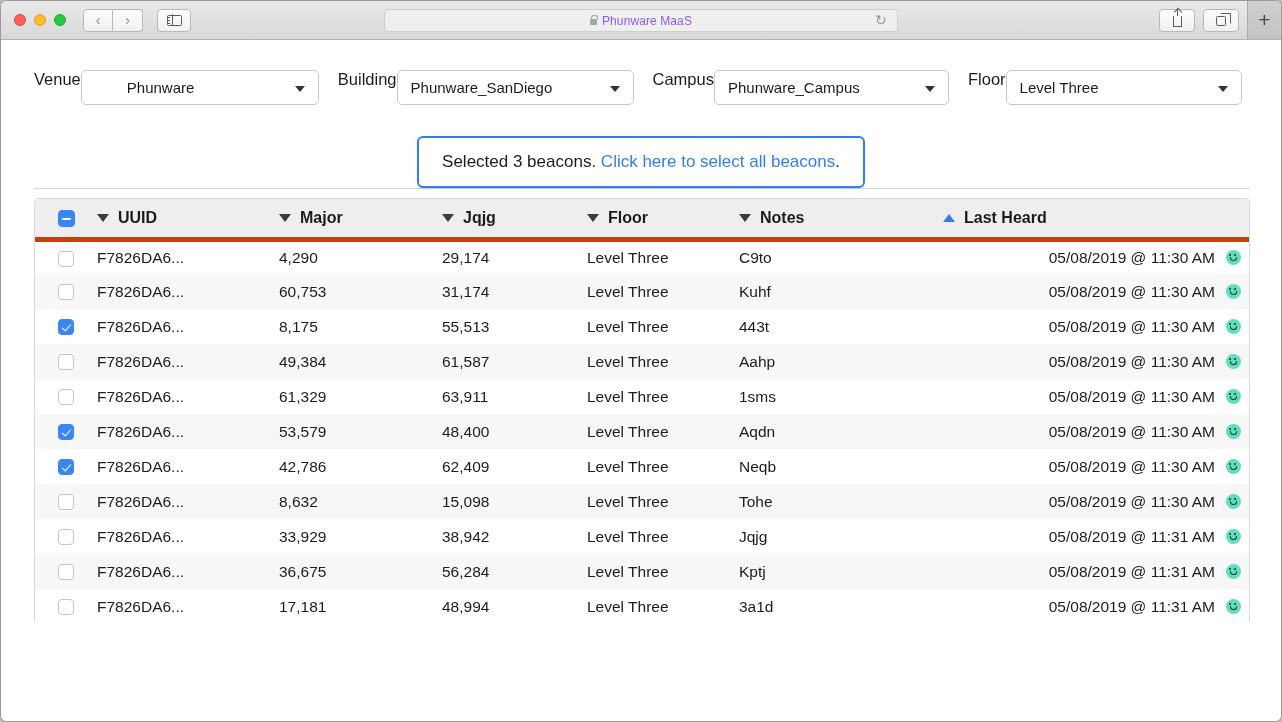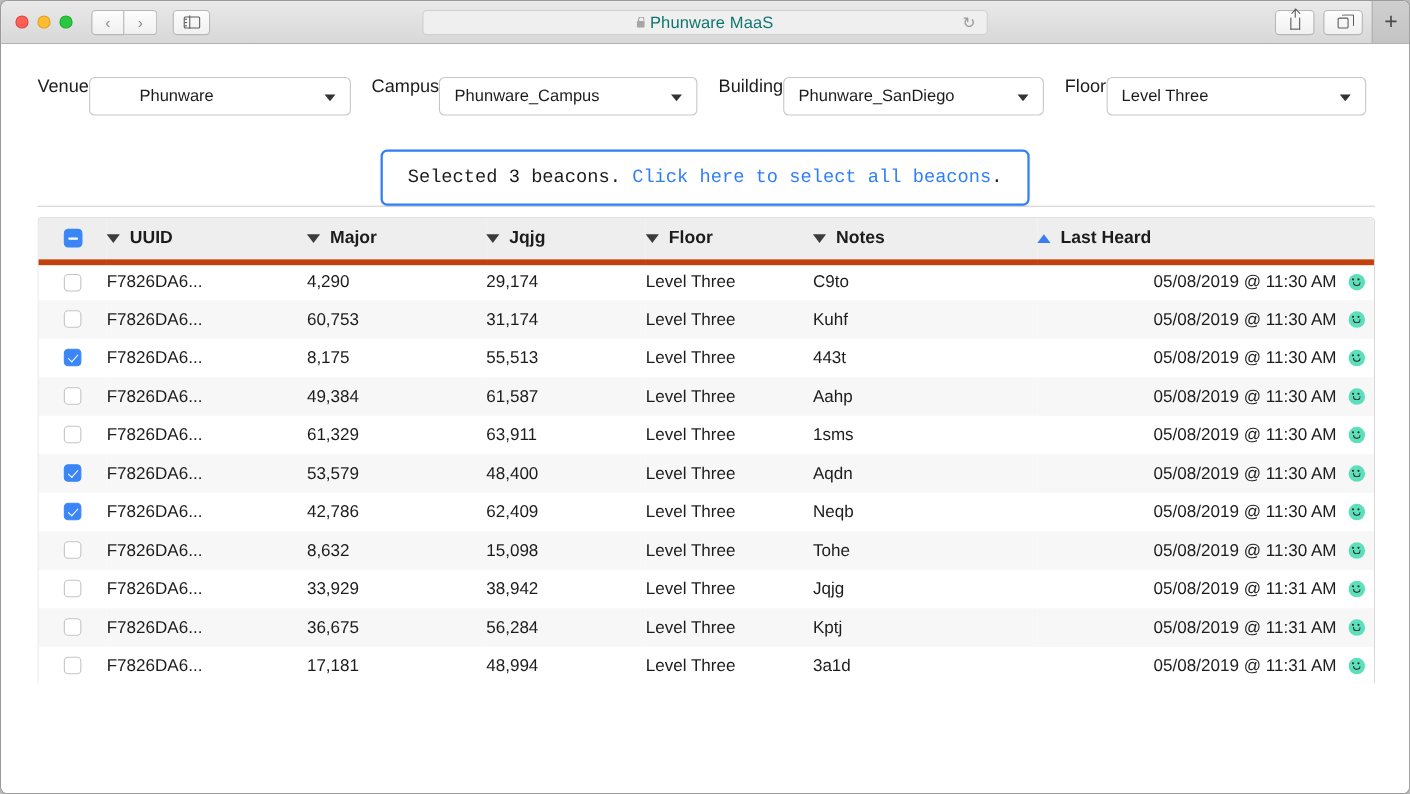--- a/index.html
+++ b/index.html
@@ -59,21 +59,21 @@
 
   .addressbar {
     position: absolute; left: 383px; top: 8px;
     width: 514px; height: 23px;
     background: #efefef;
     border: 1px solid #cfcfcf;
     border-radius: 4px;
     display: flex; align-items: center; justify-content: center;
     gap: 5px;
   }
-  .addressbar .url-text { font-size: 15px; color: #0f766e; letter-spacing: 0.1px; }
+  .addressbar .url-text { font-size: 12px; color: #8b5cf6; letter-spacing: 0.1px; }
   .lock-ico { width: 7px; height: 6px; background: #a6a6a6; border-radius: 1px; position: relative; margin-top: 2px; }
   .lock-ico:before { content: ""; position: absolute; left: 1.4px; top: -3.6px; width: 4.2px; height: 4px;
                      border: 1.3px solid #a6a6a6; border-bottom: none; border-radius: 3px 3px 0 0; }
   .reload-ico {
     position: absolute; right: 9px; top: 4px;
     width: 13px; height: 13px; color: #9a9a9a; font-size: 14px; line-height: 13px;
   }
 
   .right-btns { position: absolute; right: 42px; top: 8px; display: flex; gap: 8px; }
   .rbtn {
@@ -114,21 +114,21 @@
     position: absolute; right: 13px; top: 50%;
     width: 0; height: 0; margin-top: -2px;
     border-left: 5px solid transparent; border-right: 5px solid transparent;
     border-top: 6px solid #333;
   }
   .w-venue    { width: 238px; padding-left: 45px; }
   .w-campus   { width: 235px; }
   .w-building { width: 237px; }
   .w-floor    { width: 236px; }
 
-  .banner-wrap { display: flex; justify-content: center; margin-top: 31px; font-family: Liberation Mono, monospace; }
+  .banner-wrap { display: flex; justify-content: center; margin-top: 31px; }
   .banner {
     border: 2px solid #2f7ff4; border-radius: 6px;
     padding: 14px 23px; background: #fff;
     font-size: 17px; color: #1c1c1e;
     box-shadow: 0 1px 2px rgba(0,0,0,0.07);
   }
   .banner a { color: #2f7ff4; text-decoration: none; }
 
   .toolbar {
     display: flex; align-items: flex-end; justify-content: space-between;
@@ -281,30 +281,30 @@
 
     <div class="filters">
       <div class="filter">
         <span class="filter-label">Venue</span>
         <div class="select w-venue">
           <span class="select-value">Phunware</span>
           <span class="caret"></span>
         </div>
       </div>
       <div class="filter">
+        <span class="filter-label">Building</span>
+        <div class="select w-building">
+          <span class="select-value">Phunware_SanDiego</span>
+          <span class="caret"></span>
+        </div>
+      </div>
+      <div class="filter">
         <span class="filter-label">Campus</span>
         <div class="select w-campus">
           <span class="select-value">Phunware_Campus</span>
-          <span class="caret"></span>
-        </div>
-      </div>
-      <div class="filter">
-        <span class="filter-label">Building</span>
-        <div class="select w-building">
-          <span class="select-value">Phunware_SanDiego</span>
           <span class="caret"></span>
         </div>
       </div>
       <div class="filter">
         <span class="filter-label">Floor</span>
         <div class="select w-floor">
           <span class="select-value">Level Three</span>
           <span class="caret"></span>
         </div>
       </div>

